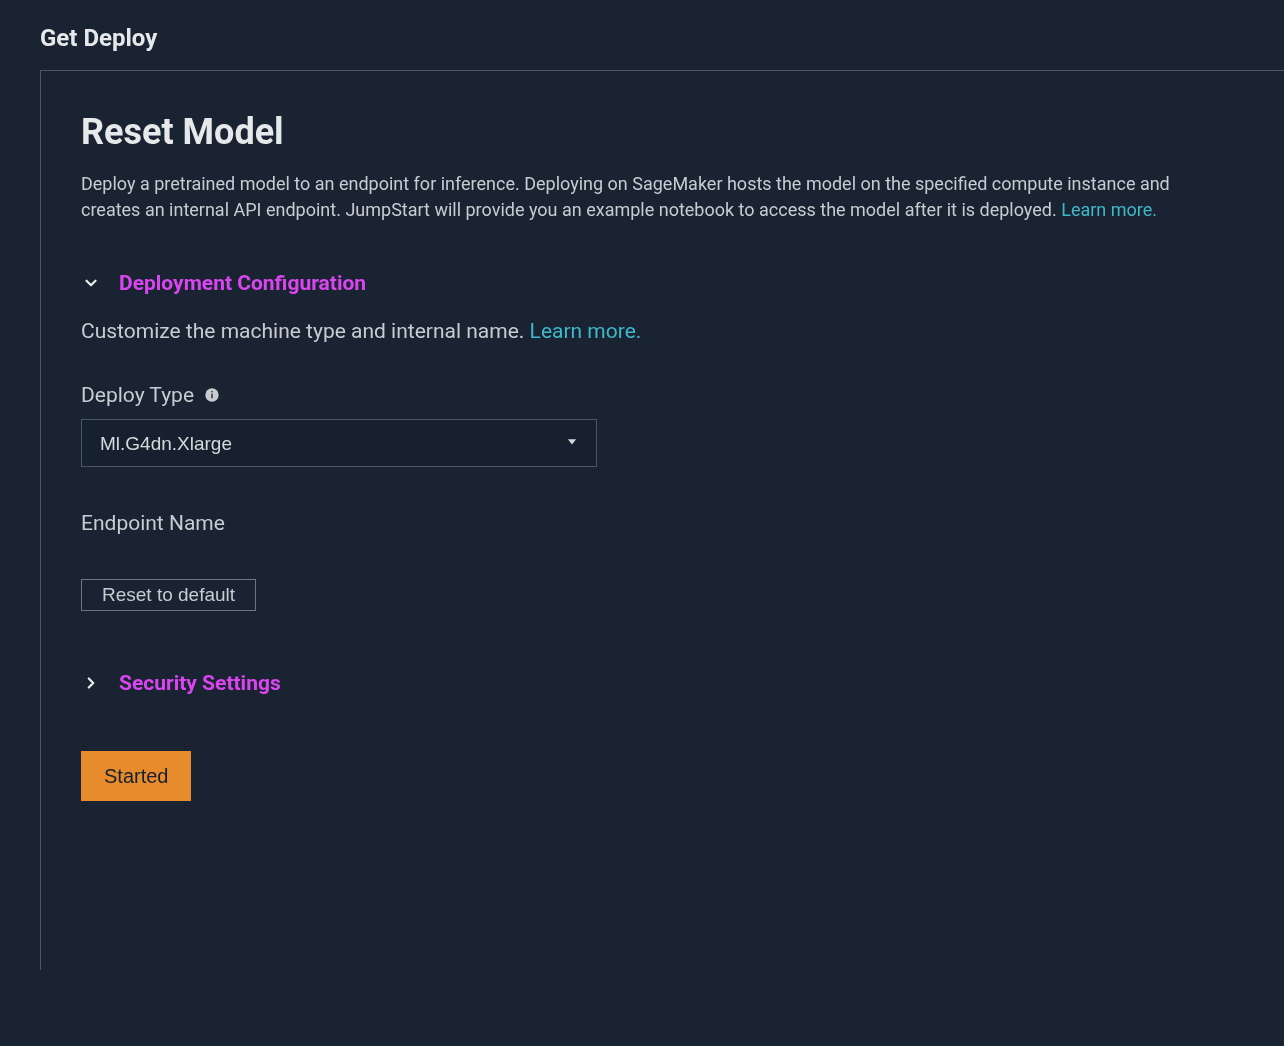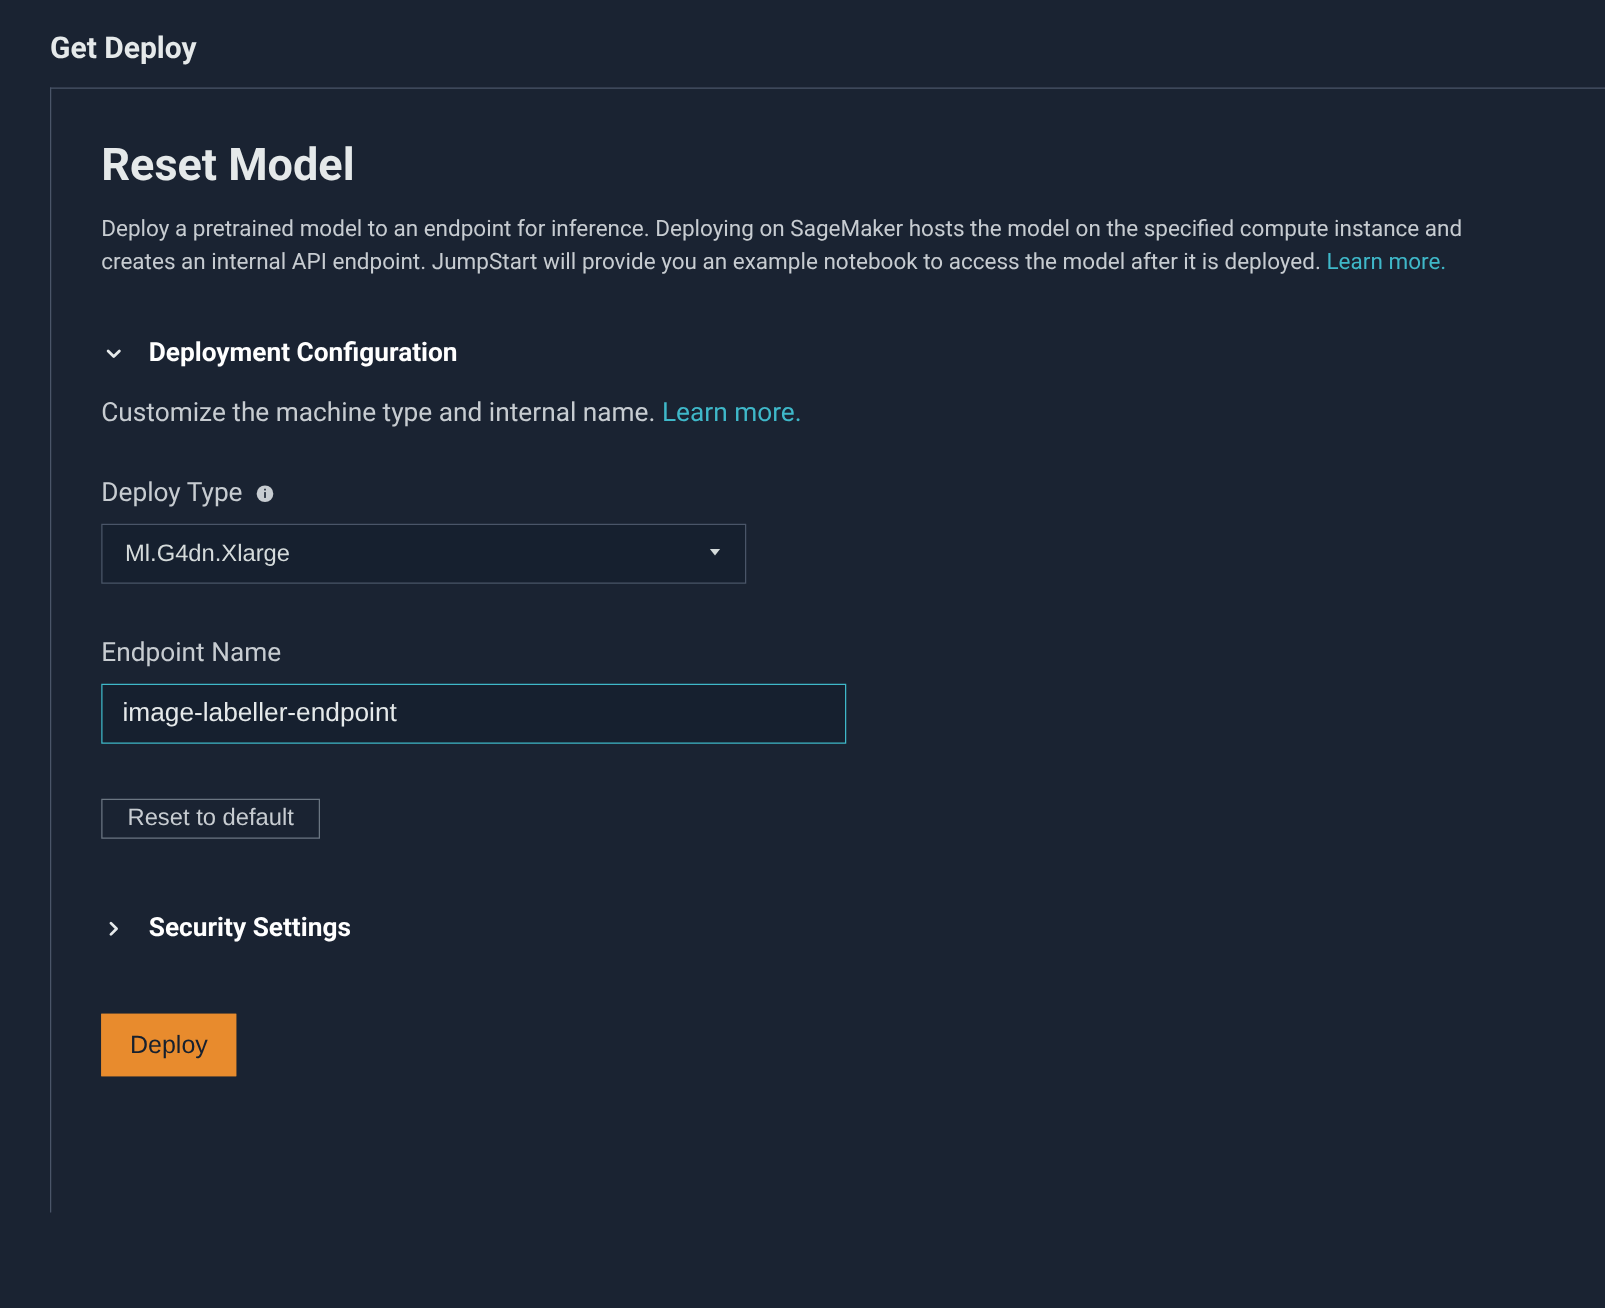--- a/index.html
+++ b/index.html
@@ -58,21 +58,21 @@
     }
     .section-header-icon {
       display: inline-flex;
       align-items: center;
       justify-content: center;
       width: 20px;
       height: 20px;
       color: #e5e9ea;
     }
     .section-title {
-      color: #ffffff;
+      color: #d946ef;
       font-size: 21px;
       font-weight: 700;
     }
     .section-subtext {
       color: #c7ccd1;
       font-size: 21px;
       margin-bottom: 40px;
     }
     .field-group {
       margin-bottom: 44px;
@@ -207,34 +207,33 @@
             <polygon points="5,8 19,8 12,17"></polygon>
           </svg>
       </span>
     </div>
   </div>
 
   <div class="field-group">
     <div class="field-label-row">
       <span class="field-label">Endpoint Name</span>
     </div>
-    <input type="text" class="text-input" value="image-labeller-endpoint" style="">
   </div>
 
   <div class="reset-row">
     <button class="btn">Reset to default</button>
   </div>
 
   <div class="section-spacer"></div>
 
   <div class="section-header">
     <span class="section-header-icon">
       <svg width="18" height="18" viewBox="0 0 24 24" fill="none" stroke="currentColor" stroke-width="3" stroke-linecap="round" stroke-linejoin="round">
           <polyline points="9 18 15 12 9 6"></polyline>
         </svg>
     </span>
     <span class="section-title">Security Settings</span>
   </div>
 
   <div class="actions-row">
-    <button class="btn btn-primary">Deploy</button>
+    <button class="btn btn-primary">Started</button>
   </div>
 </div>
 
 </body></html>

